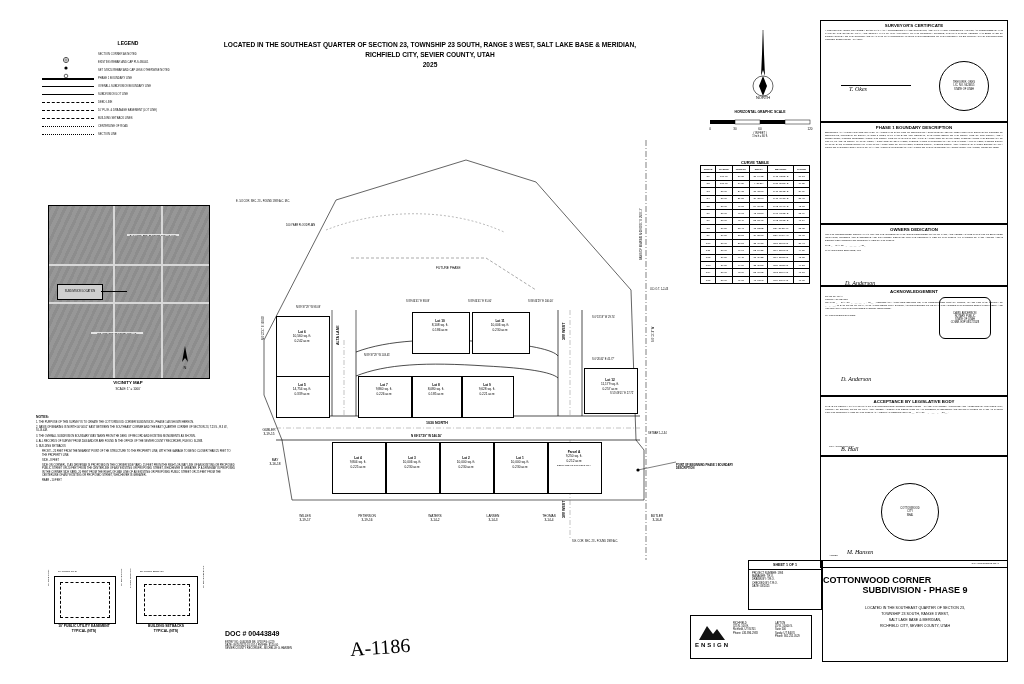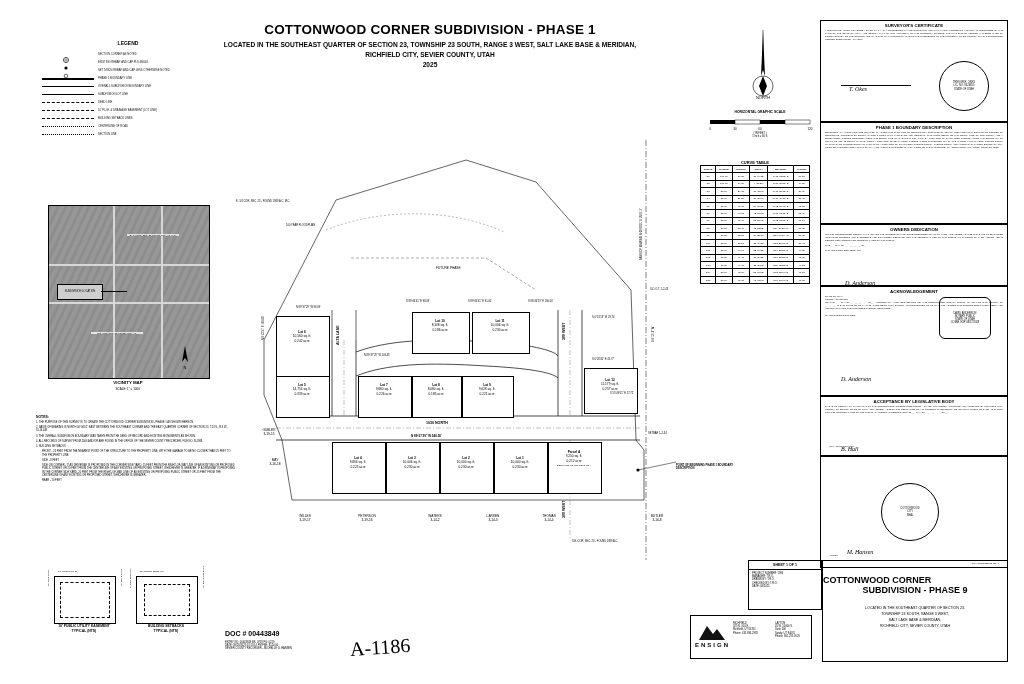--- a/index.html
+++ b/index.html
@@ -72,21 +72,20 @@
   .streetname{position:absolute;font-size:3.6px;font-weight:bold;}
   .sig{font-family:"Liberation Serif",serif;font-style:italic;font-size:6px;}
   .stamp{position:absolute;width:44px;height:44px;border:1px solid #000;border-radius:50%;
     display:flex;align-items:center;justify-content:center;font-size:2.6px;text-align:center;line-height:1.2;}
 </style>
 </head>
 <body>
 
 <div id="page">
 
-  <div class="abs" id="main-title">COTTONWOOD CORNER SUBDIVISION - PHASE 1</div>
   <div class="abs" id="subtitle">
     <div>LOCATED IN THE SOUTHEAST QUARTER OF SECTION 23, TOWNSHIP 23 SOUTH, RANGE 3 WEST, SALT LAKE BASE &amp; MERIDIAN,</div>
     <div>RICHFIELD CITY, SEVIER COUNTY, UTAH</div>
     <div>2025</div>
   </div>
 
   <div class="abs" id="legend-box">
     <div id="legend-title">LEGEND</div>
     <div style="margin-top:4px">
       <div class="leg-row">

